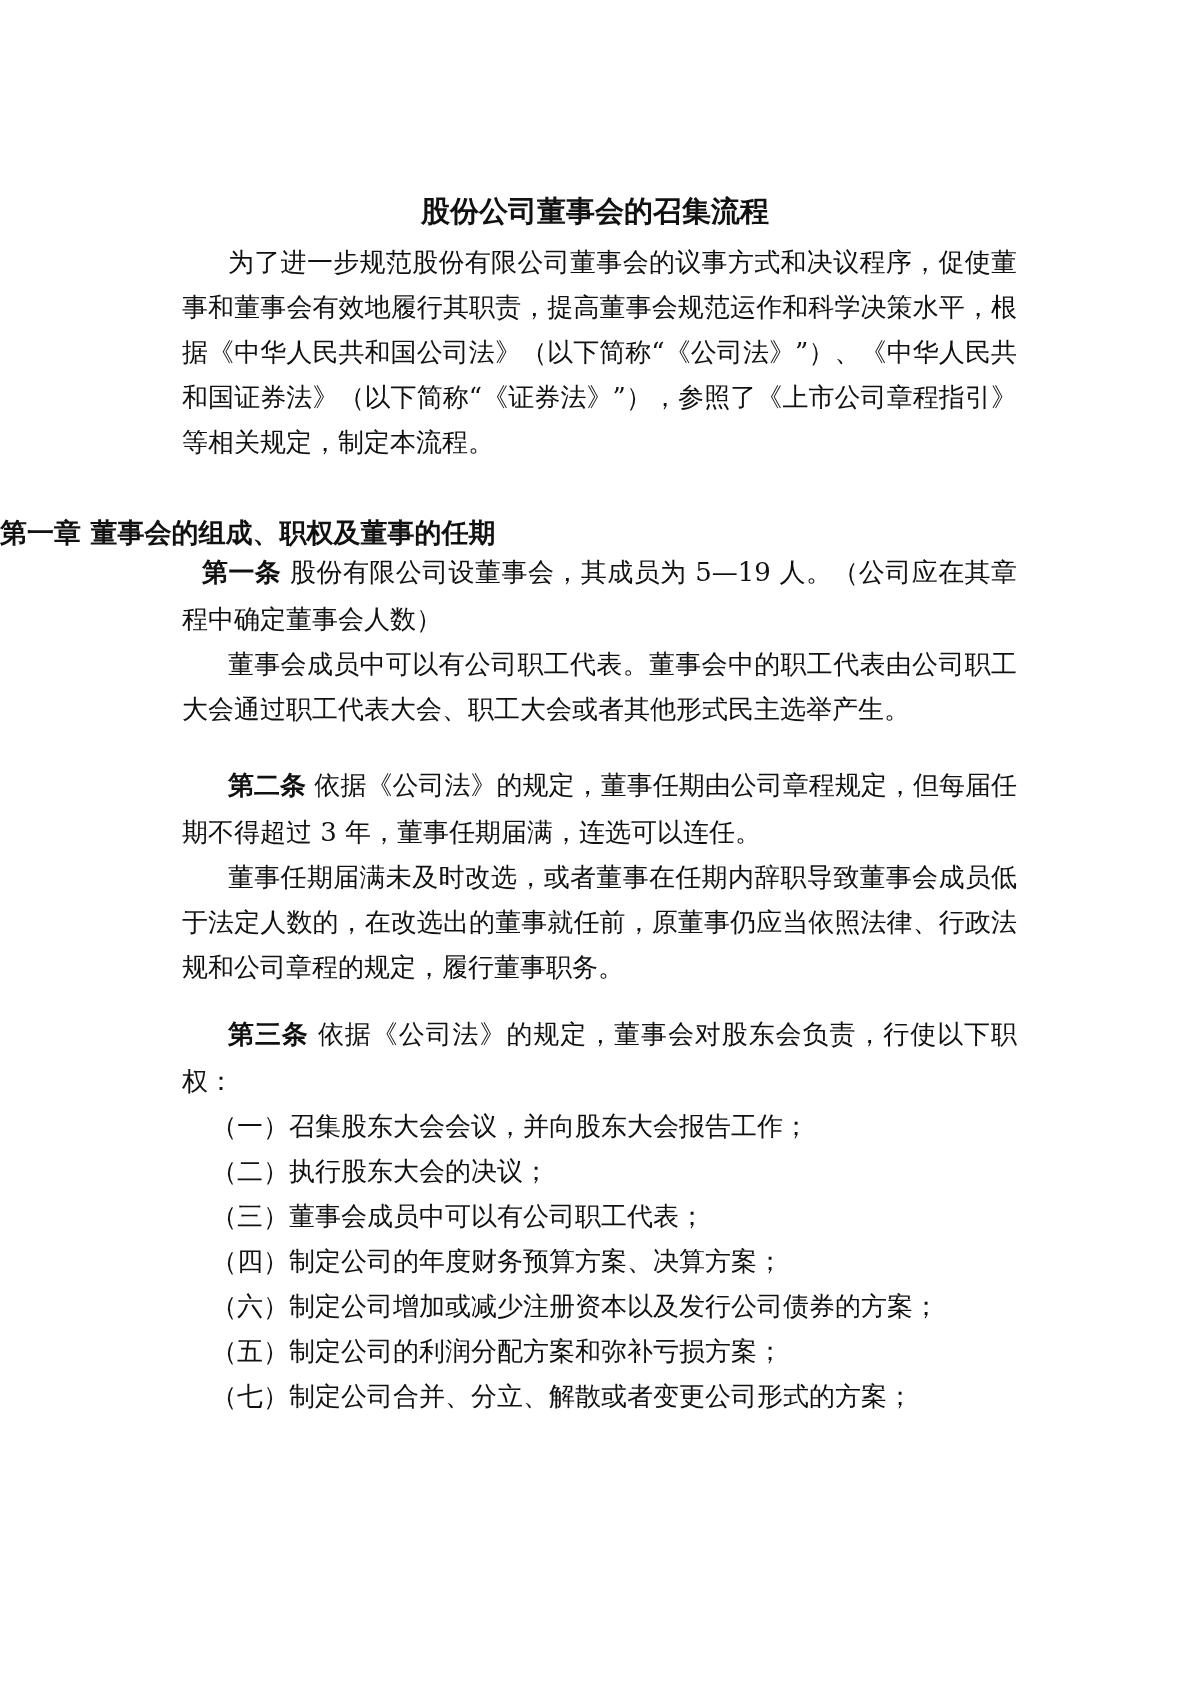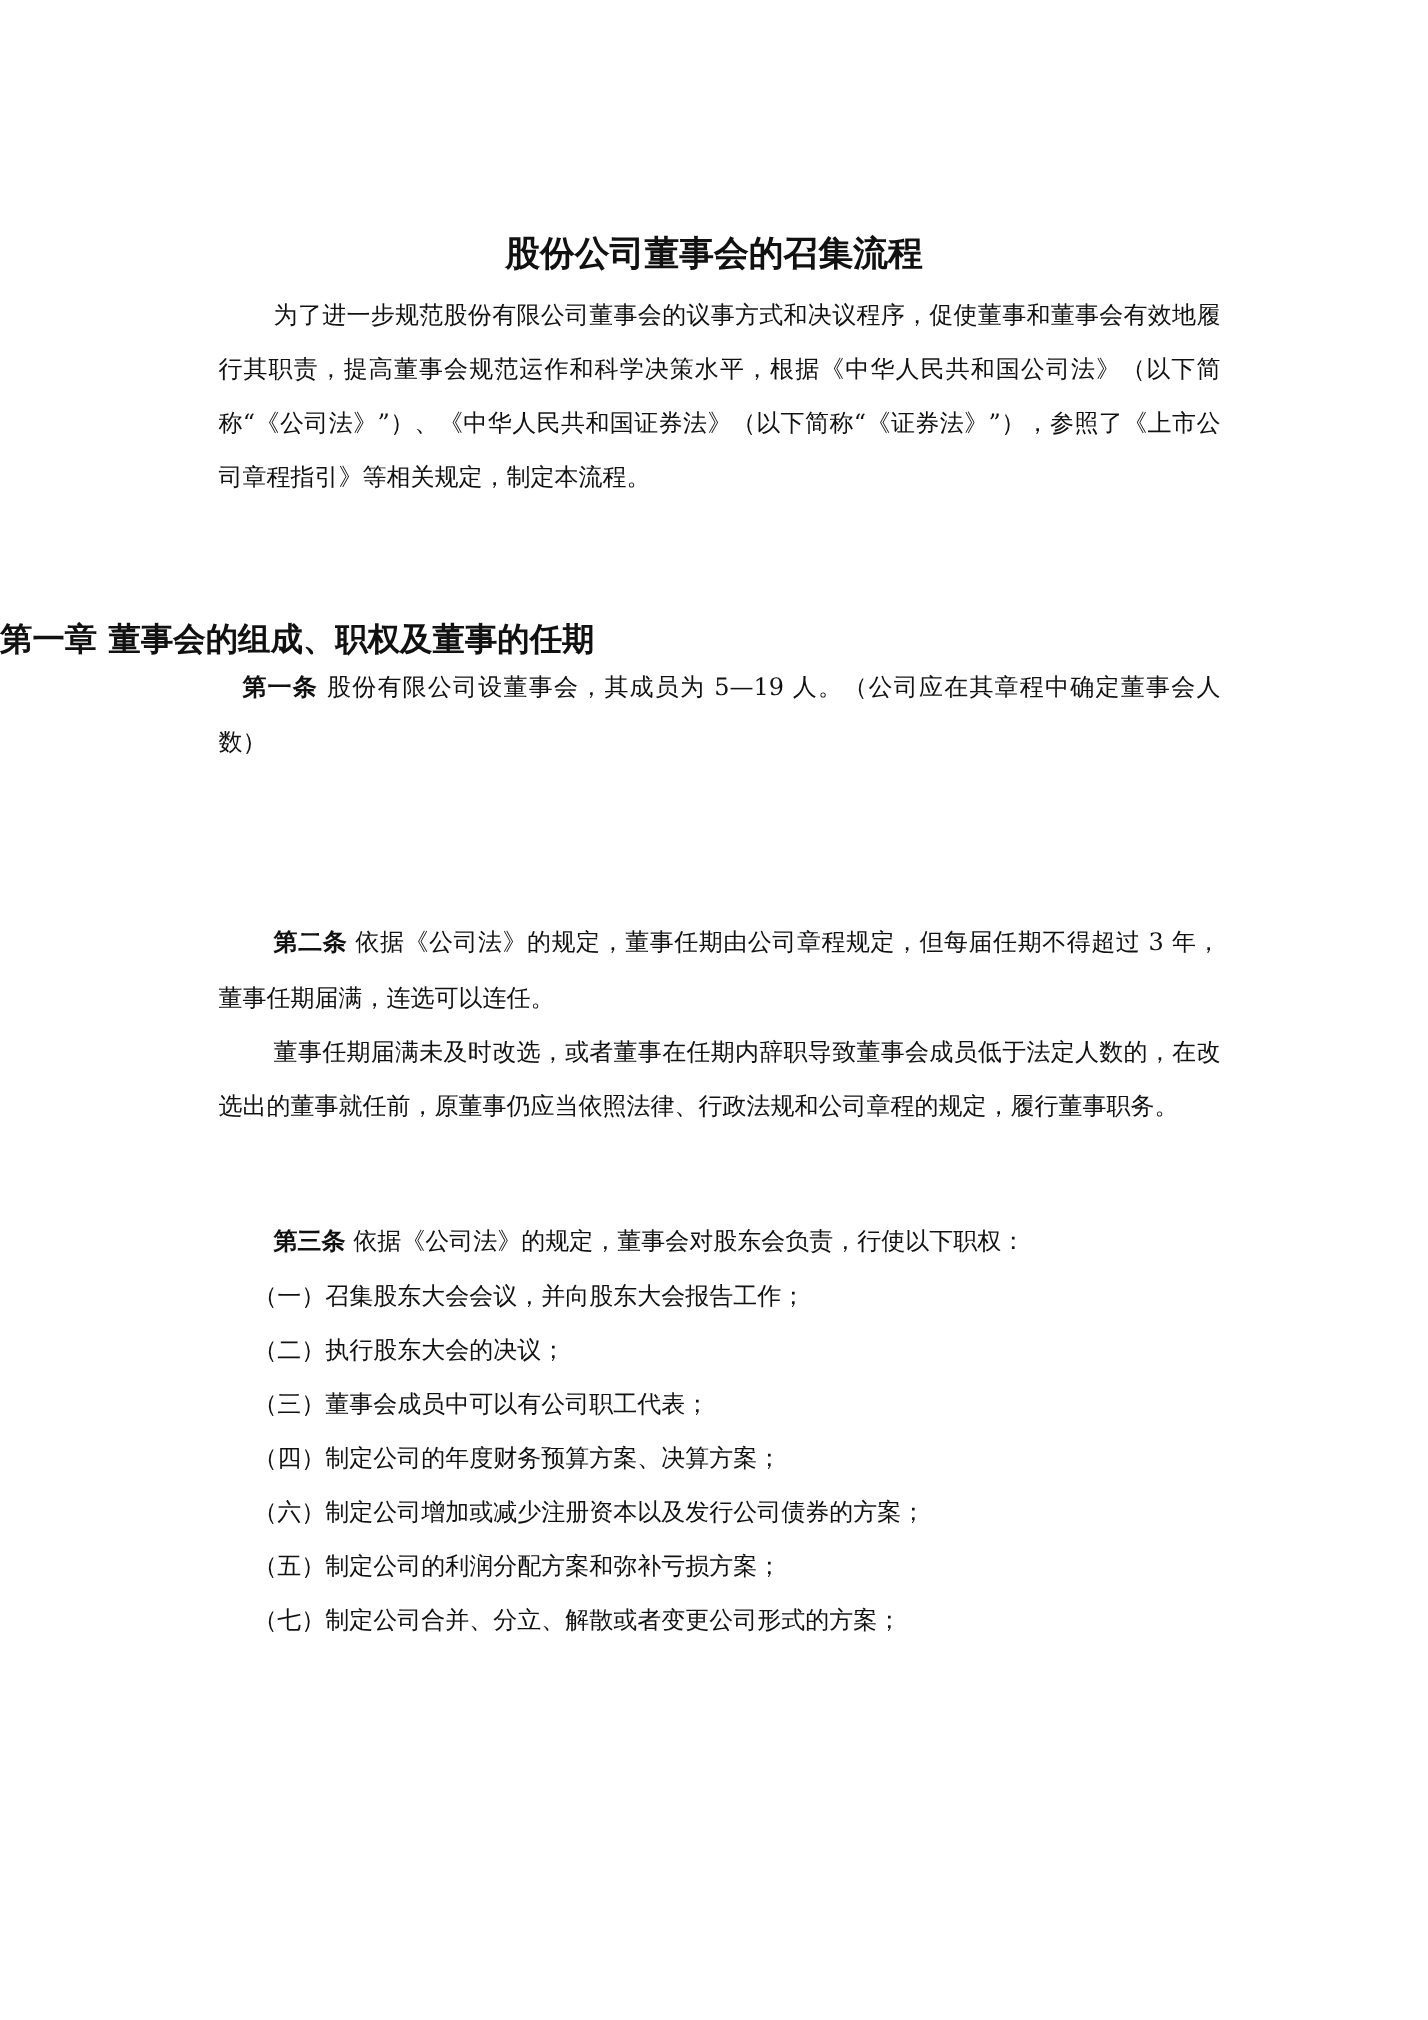--- a/index.html
+++ b/index.html
@@ -1,34 +1,35 @@
 <!DOCTYPE html>
 <html><head>
 <meta charset="utf-8">
 <style>
   html,body{margin:0;padding:0;background:#fff;}
   body{width:1190px;height:1683px;position:relative;font-family:"DejaVu Serif","Liberation Serif",serif;color:#111;}
   .page{position:absolute;left:0;top:0;width:1190px;height:1683px;padding-left:28px;}
   .title{position:absolute;top:192px;left:0;width:1190px;text-align:center;font-size:29px;font-weight:bold;font-family:"DejaVu Sans","Liberation Sans",sans-serif;}
   .chapter{position:absolute;top:515px;left:0;width:1190px;text-align:left;font-size:27px;font-weight:bold;font-family:"DejaVu Sans","Liberation Sans",sans-serif;}
-  .block{position:absolute;left:182px;width:835px;font-size:20px;line-height:45px;text-align:justify;}
+  .block{position:absolute;left:182px;width:835px;font-size:26px;line-height:45px;text-align:justify;}
   .indent{text-indent:46px;}
-  .b{font-weight:bold;font-family:Liberation Sans, sans-serif;}
+  .b{font-weight:bold;font-family:Liberation Mono, monospace;}
   .item{margin-left:29px;}
 </style>
 </head>
 <body>
 
 <div class="page">
   <div class="title">股份公司董事会的召集流程</div>
   <div class="block indent" style="top:240px">为了进一步规范股份有限公司董事会的议事方式和决议程序，促使董事和董事会有效地履行其职责，提高董事会规范运作和科学决策水平，根据《中华人民共和国公司法》（以下简称“《公司法》”）、《中华人民共和国证券法》（以下简称“《证券法》”），参照了《上市公司章程指引》等相关规定，制定本流程。</div>
   <div class="chapter">第一章 董事会的组成、职权及董事的任期</div>
 
   <div class="block" style="top:550px">
     <div style="text-indent:20px"><span class="b">第一条</span><span> 股份有限公司设董事会，其成员为 5—19 人。（公司应在其章程中确定董事会人数）</span></div>
+    <div class="indent">董事会成员中可以有公司职工代表。董事会中的职工代表由公司职工大会通过职工代表大会、职工大会或者其他形式民主选举产生。</div>
   </div>
 
   <div class="block" style="top:763px">
     <div class="indent"><span class="b">第二条</span><span> 依据《公司法》的规定，董事任期由公司章程规定，但每届任期不得超过 3 年，董事任期届满，连选可以连任。</span></div>
     <div class="indent">董事任期届满未及时改选，或者董事在任期内辞职导致董事会成员低于法定人数的，在改选出的董事就任前，原董事仍应当依照法律、行政法规和公司章程的规定，履行董事职务。</div>
   </div>
 
   <div class="block" style="top:1012px">
     <div class="indent"><span class="b">第三条</span><span> 依据《公司法》的规定，董事会对股东会负责，行使以下职权：</span></div>
     <div class="item">（一）召集股东大会会议，并向股东大会报告工作；</div>

